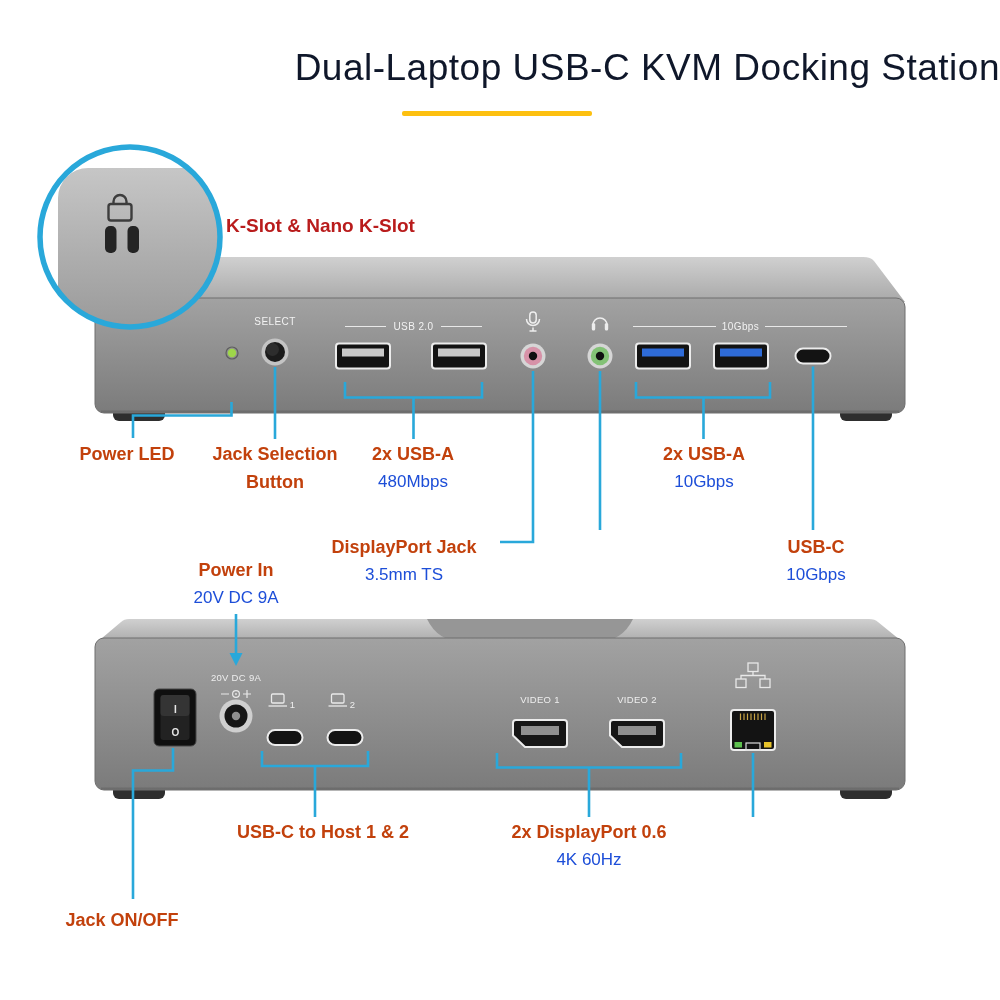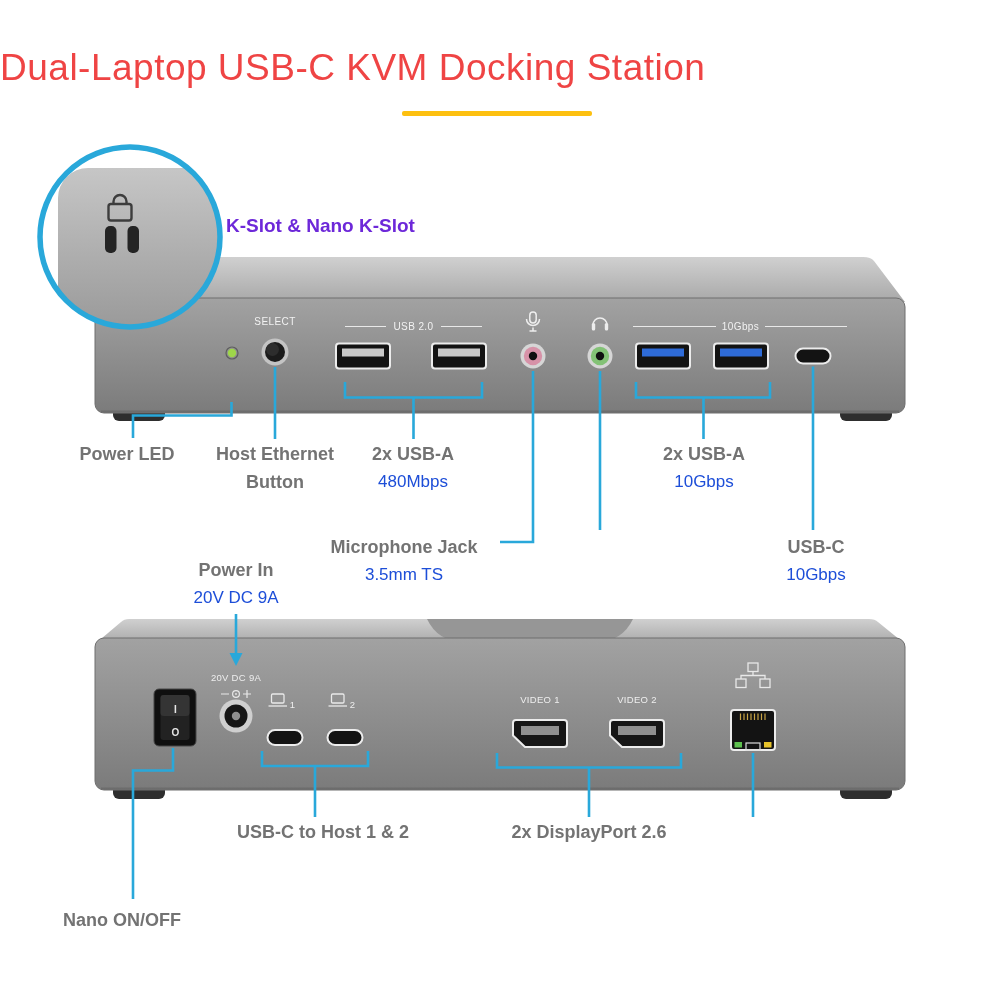--- a/index.html
+++ b/index.html
@@ -1,40 +1,40 @@
 <!DOCTYPE html>
 <html><head>
 <meta charset="utf-8">
 <style>
   html,body{margin:0;padding:0;background:#ffffff;}
   .canvas{
     position:relative;width:1000px;height:1000px;background:#ffffff;overflow:hidden;
     font-family:"Liberation Sans",sans-serif;
   }
   .title{
-    position:absolute;left:0;right:0;top:46px;text-align:left;
-    font-size:37px;font-weight:400;letter-spacing:.5px;color:#ef4444;line-height:44px;
+    position:absolute;left:0;right:0;top:46px;text-align:right;
+    font-size:37px;font-weight:400;letter-spacing:.5px;color:#0f172a;line-height:44px;
   }
   .title-underline{
     position:absolute;left:402px;top:111px;width:190px;height:5px;border-radius:2px;
     background:#fdc010;
   }
   .diagram-svg{position:absolute;left:0;top:0;}
   svg text{font-family:"Liberation Sans",sans-serif;}
   .mark{fill:#f2f2f2;font-size:10px;text-anchor:middle;letter-spacing:.4px;}
   .mark-sm{fill:#eeeeee;font-size:9.5px;text-anchor:middle;letter-spacing:.3px;}
   .mark-sw{fill:#e6e6e6;font-size:10px;text-anchor:middle;font-weight:bold;}
   .label{
     position:absolute;transform:translateX(-50%);text-align:center;color:#1e2c3a;white-space:nowrap;
   }
-  .label .l1{font-size:18px;font-weight:bold;line-height:28px;color:#737373;}
+  .label .l1{font-size:18px;font-weight:bold;line-height:28px;color:#c2410c;}
   .label .l2{font-size:17px;font-weight:normal;line-height:28px;color:#1d4ed8;}
   .kslot{
     position:absolute;left:226px;top:212px;font-size:19px;font-weight:bold;
-    color:#6d28d9;white-space:nowrap;line-height:28px;
+    color:#b91c1c;white-space:nowrap;line-height:28px;
   }
 </style>
 </head>
 <body>
 
 <div class="canvas">
 
   <div class="title">Dual-Laptop USB-C KVM Docking Station</div>
   <div class="title-underline"></div>
 
@@ -209,36 +209,36 @@
     </g>
   </svg>
 
   <div class="kslot">K-Slot &amp; Nano K-Slot</div>
 
   <div class="label" style="left:127px;top:440px;">
     <div class="l1">Power LED</div>
   </div>
 
   <div class="label" style="left:275px;top:440px;">
-    <div class="l1">Host Ethernet</div>
+    <div class="l1">Jack Selection</div>
     <div class="l1">Button</div>
   </div>
 
   <div class="label" style="left:413px;top:440px;">
     <div class="l1">2x USB-A</div>
     <div class="l2">480Mbps</div>
   </div>
 
   <div class="label" style="left:704px;top:440px;">
     <div class="l1">2x USB-A</div>
     <div class="l2">10Gbps</div>
   </div>
 
   <div class="label" style="left:404px;top:533px;">
-    <div class="l1">Microphone Jack</div>
+    <div class="l1">DisplayPort Jack</div>
     <div class="l2">3.5mm TS</div>
   </div>
 
   <div class="label" style="left:632px;top:533px;">
   </div>
 
   <div class="label" style="left:816px;top:533px;">
     <div class="l1">USB-C</div>
     <div class="l2">10Gbps</div>
   </div>
@@ -246,21 +246,22 @@
   <div class="label" style="left:236px;top:556px;">
     <div class="l1">Power In</div>
     <div class="l2">20V DC 9A</div>
   </div>
 
   <div class="label" style="left:323px;top:818px;">
     <div class="l1">USB-C to Host 1 &amp; 2</div>
   </div>
 
   <div class="label" style="left:589px;top:818px;">
-    <div class="l1">2x DisplayPort 2.6</div>
+    <div class="l1">2x DisplayPort 0.6</div>
+    <div class="l2">4K 60Hz</div>
   </div>
 
 
   <div class="label" style="left:122px;top:906px;">
-    <div class="l1">Nano ON/OFF</div>
+    <div class="l1">Jack ON/OFF</div>
   </div>
 
 </div>
 
 </body></html>

